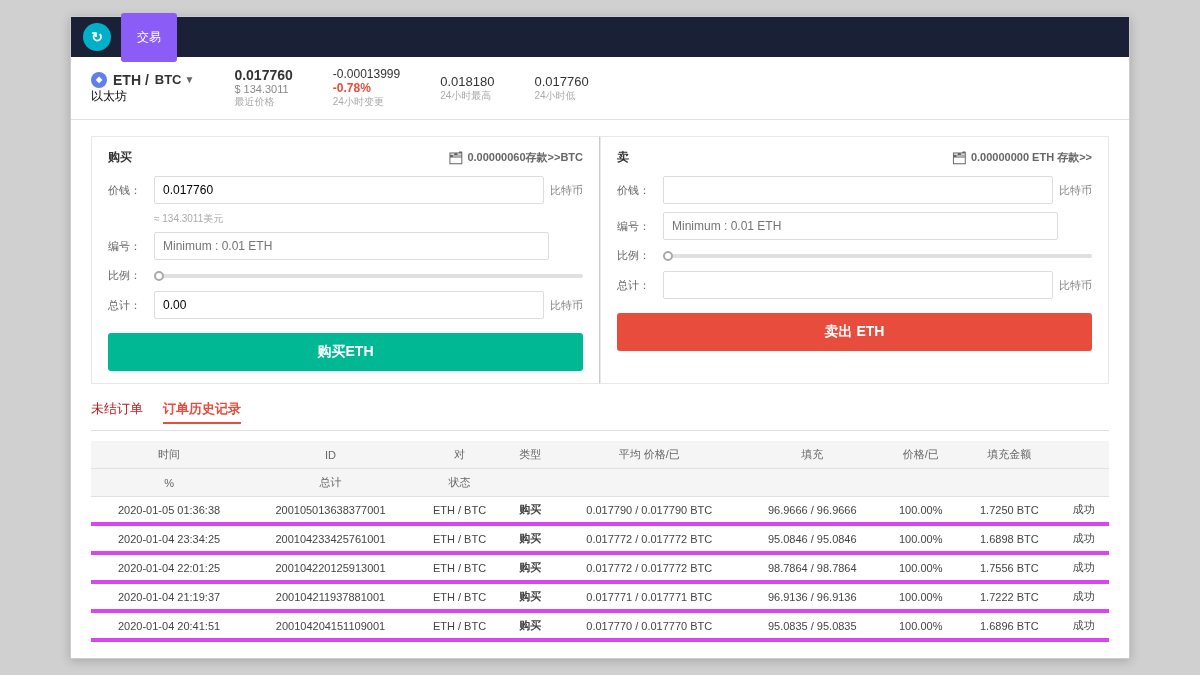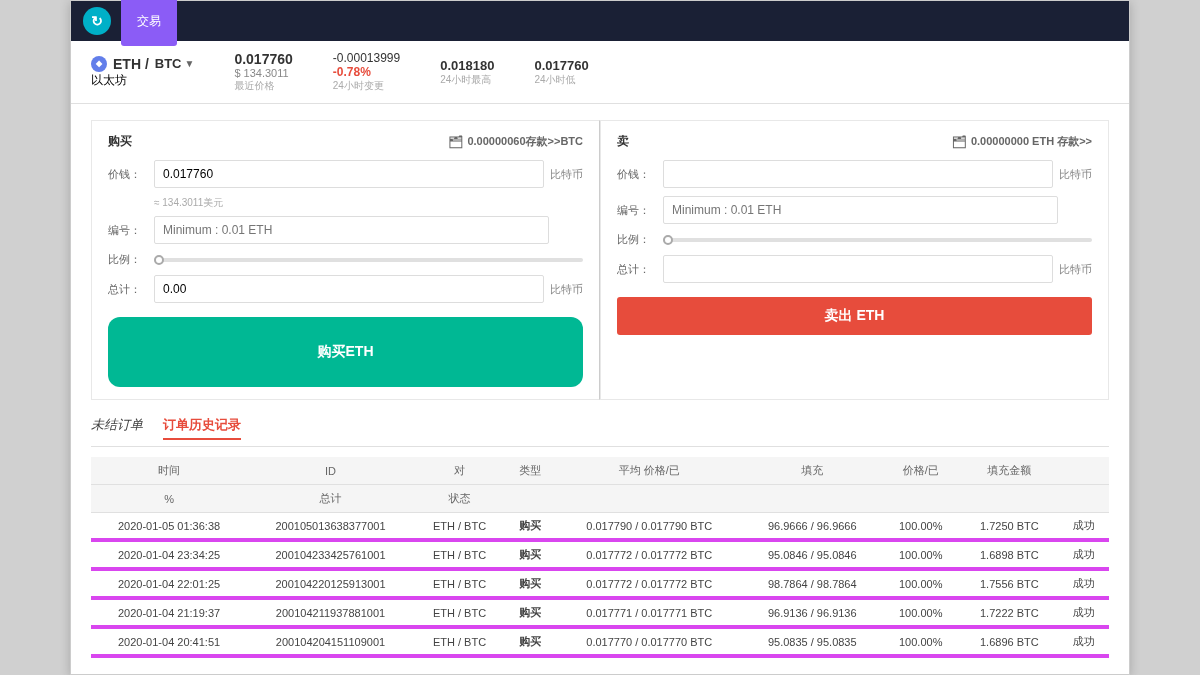--- a/index.html
+++ b/index.html
@@ -84,21 +84,21 @@
       display: flex;
       flex-direction: column;
     }
     .ticker-item .label {
       font-size: 10px;
       color: #aaa;
     }
     .ticker-item .value {
       font-size: 13px;
       color: #333;
-      font-weight: 700;
+      font-weight: 400;
     }
     .btc-selector {
       display: flex;
       align-items: center;
       gap: 3px;
       font-size: 13px;
       color: #333;
       cursor: pointer;
     }
     .chevron-down {
@@ -208,22 +208,22 @@
       border-radius: 50%;
       position: absolute;
       top: -3px;
       left: 0;
     }
     .buy-btn {
       width: 100%;
       background: #00b894;
       color: #fff;
       border: none;
-      border-radius: 12px;
-      padding: 26px;
+      border-radius: 3px;
+      padding: 10px;
       font-size: 14px;
       font-weight: bold;
       cursor: pointer;
       margin-top: 6px;
     }
     .sell-btn {
       width: 100%;
       background: #e74c3c;
       color: #fff;
       border: none;
@@ -247,22 +247,21 @@
       cursor: pointer;
       padding-bottom: 4px;
       color: #666;
     }
     .order-tab.active {
       color: #e74c3c;
       border-bottom: 2px solid #e74c3c;
       font-weight: bold;
     }
     .order-tab.inactive {
-      color: #404040;
-      font-style: italic;
+      color: #b91c1c;
     }
     
     .orders-table {
       width: 100%;
       border-collapse: collapse;
     }
     .orders-table thead tr {
       background: #f5f5f5;
     }
     .orders-table thead th {

